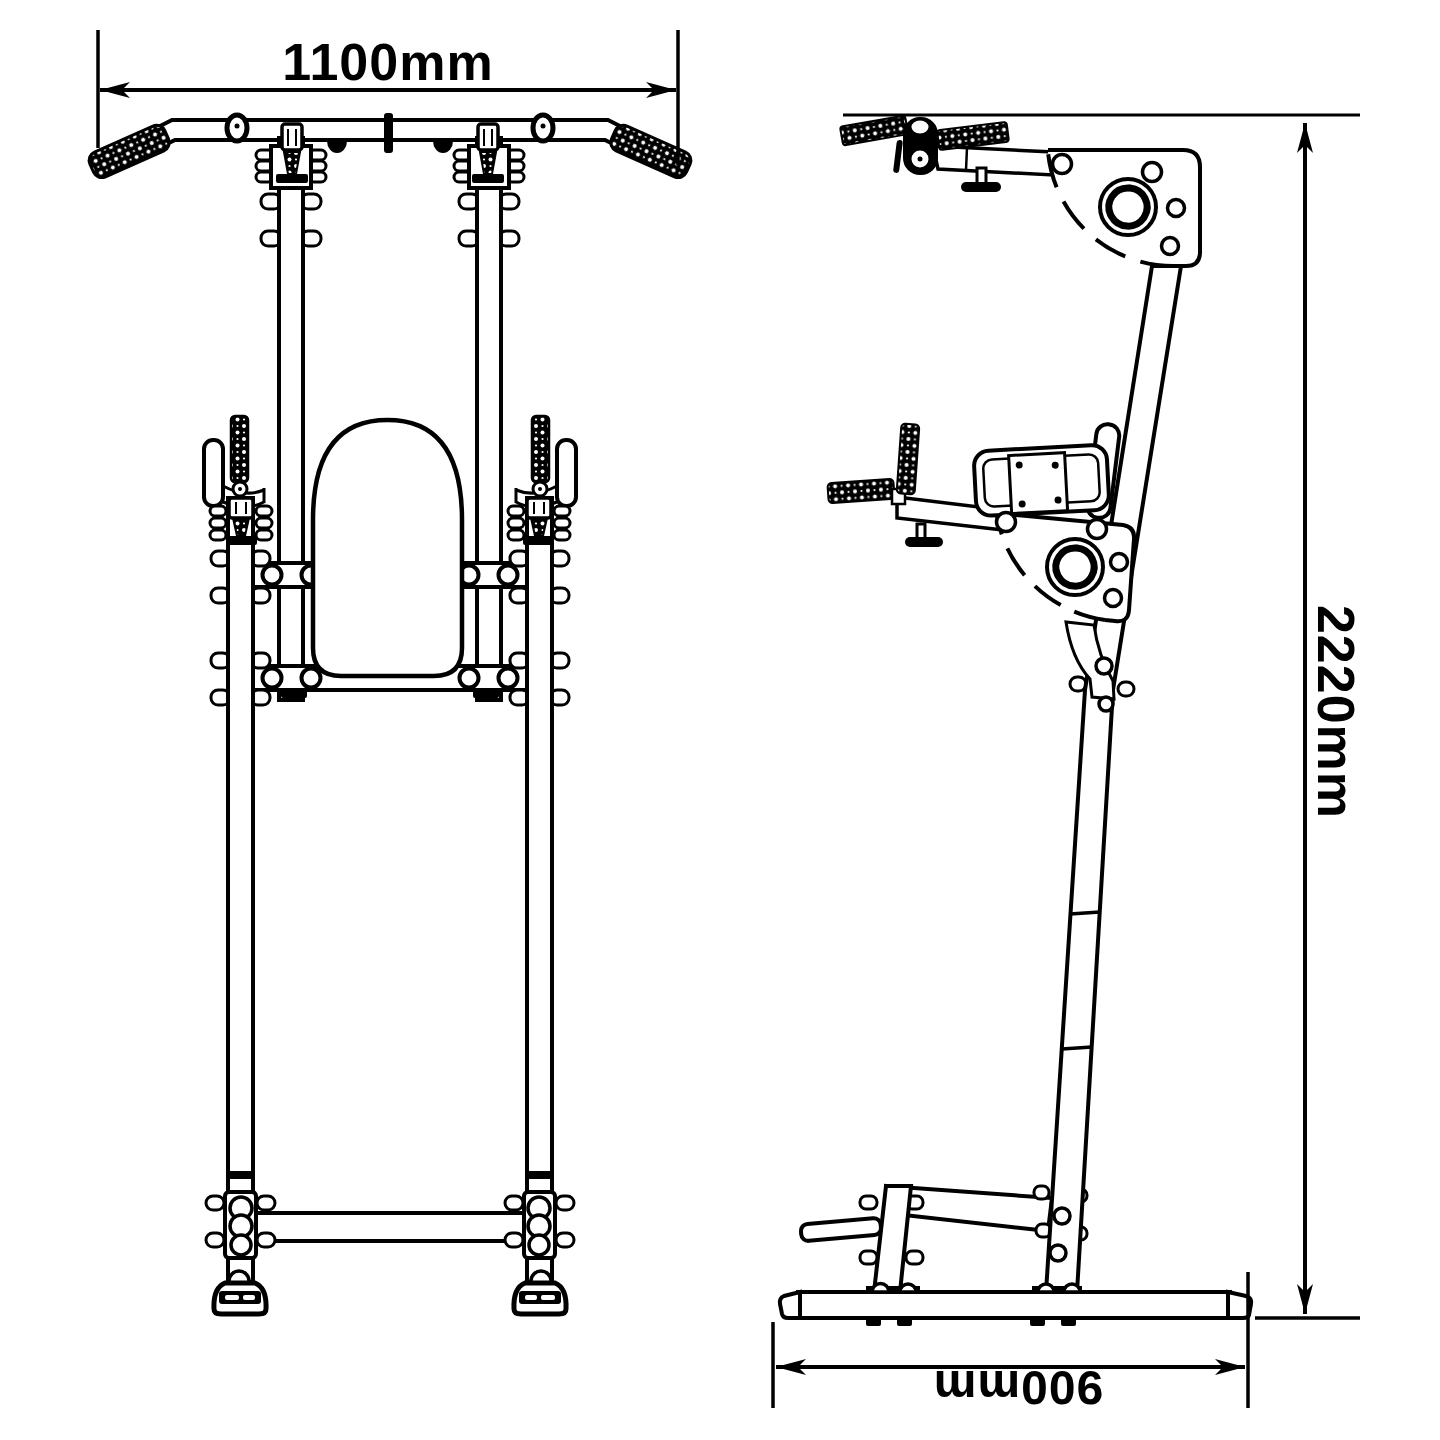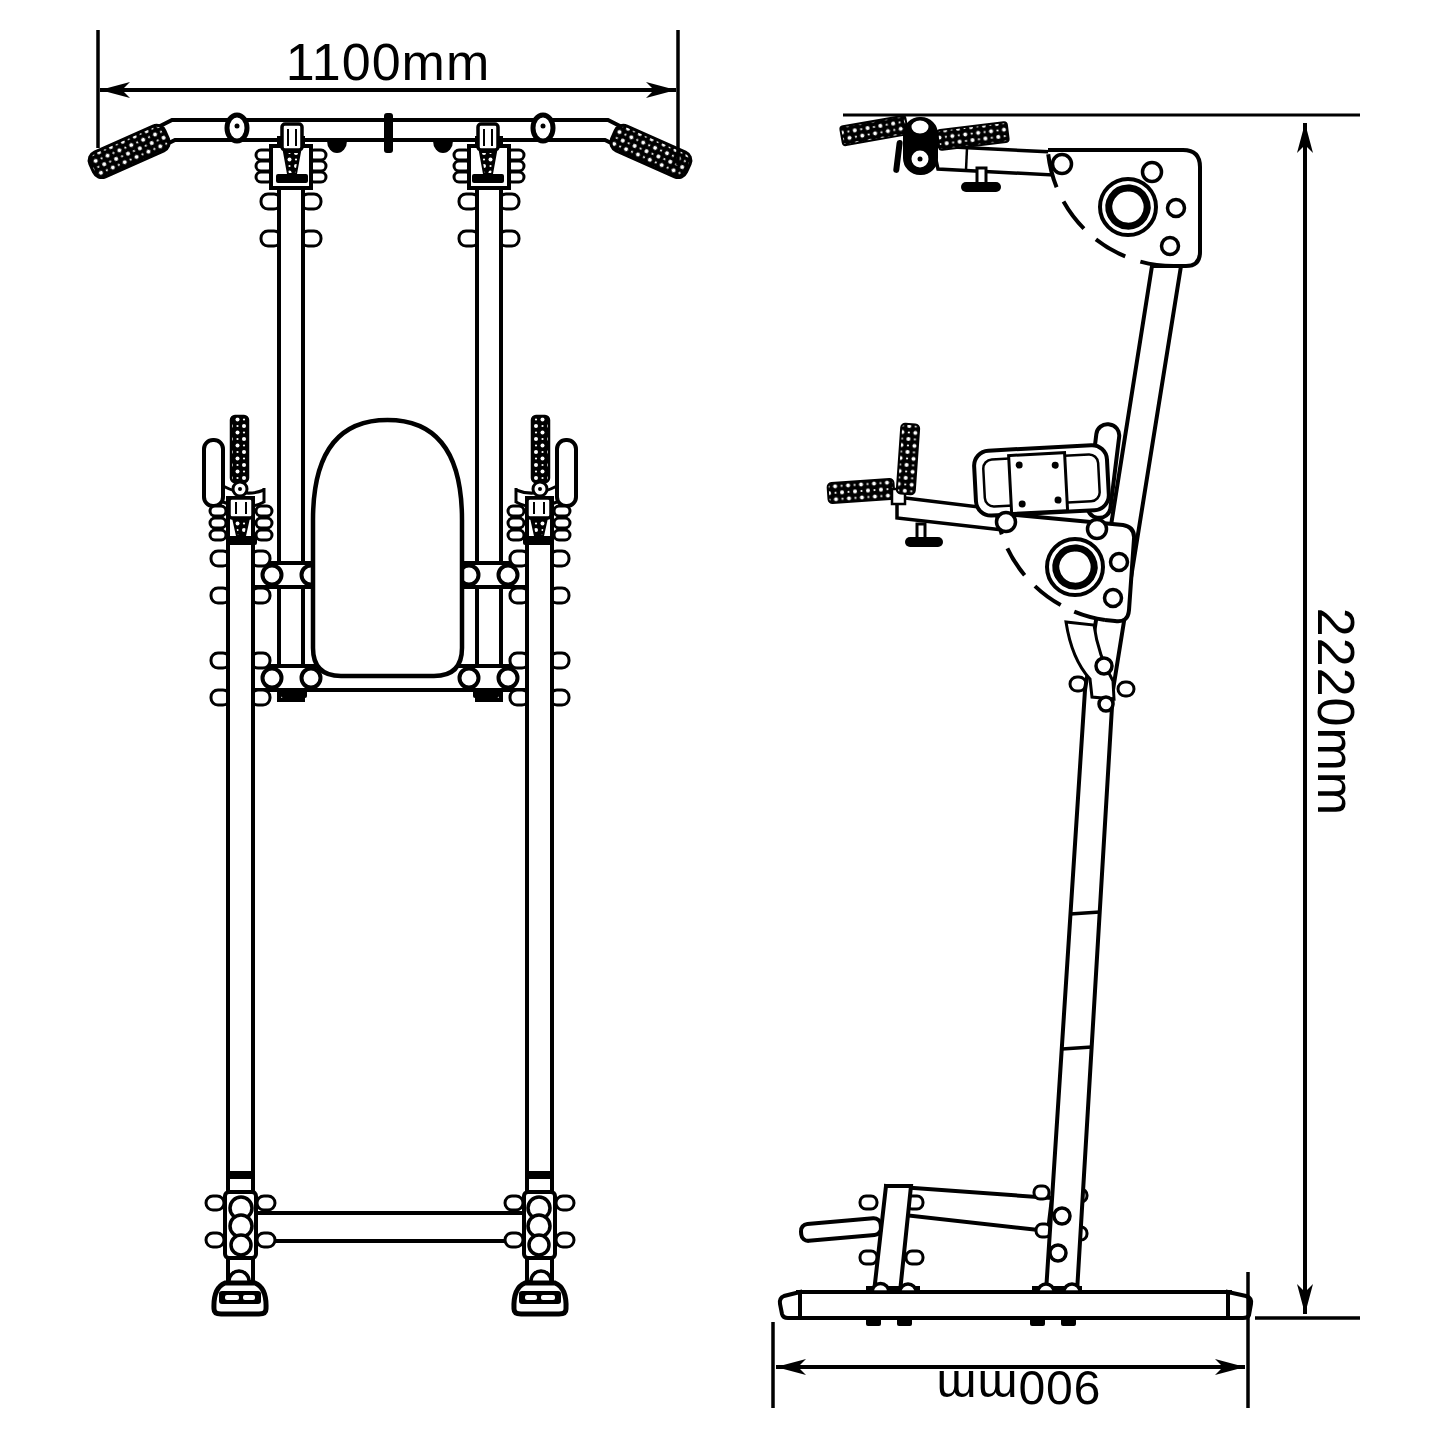--- a/index.html
+++ b/index.html
@@ -1,16 +1,16 @@
 <!DOCTYPE html>
 <html><head>
 <meta charset="utf-8">
 <style>
   html,body{margin:0;padding:0;background:#ffffff;}
-  .stage{width:1440px;height:1440px;background:#ffffff;position:relative;overflow:hidden;}
+  .stage{width:1440px;height:1440px;background:#ffffff;position:relative;overflow:hidden;font-weight:bold;}
   svg{display:block;}
   text{font-family:"Liberation Sans", sans-serif;fill:#000;}
   .dim-label{font-size:52px;letter-spacing:1px;}
   .dim-label-small{font-size:48px;letter-spacing:1px;}
 </style>
 </head>
 <body>
 
 <div class="stage">
 <svg viewBox="0 0 1440 1440" width="1440" height="1440">

